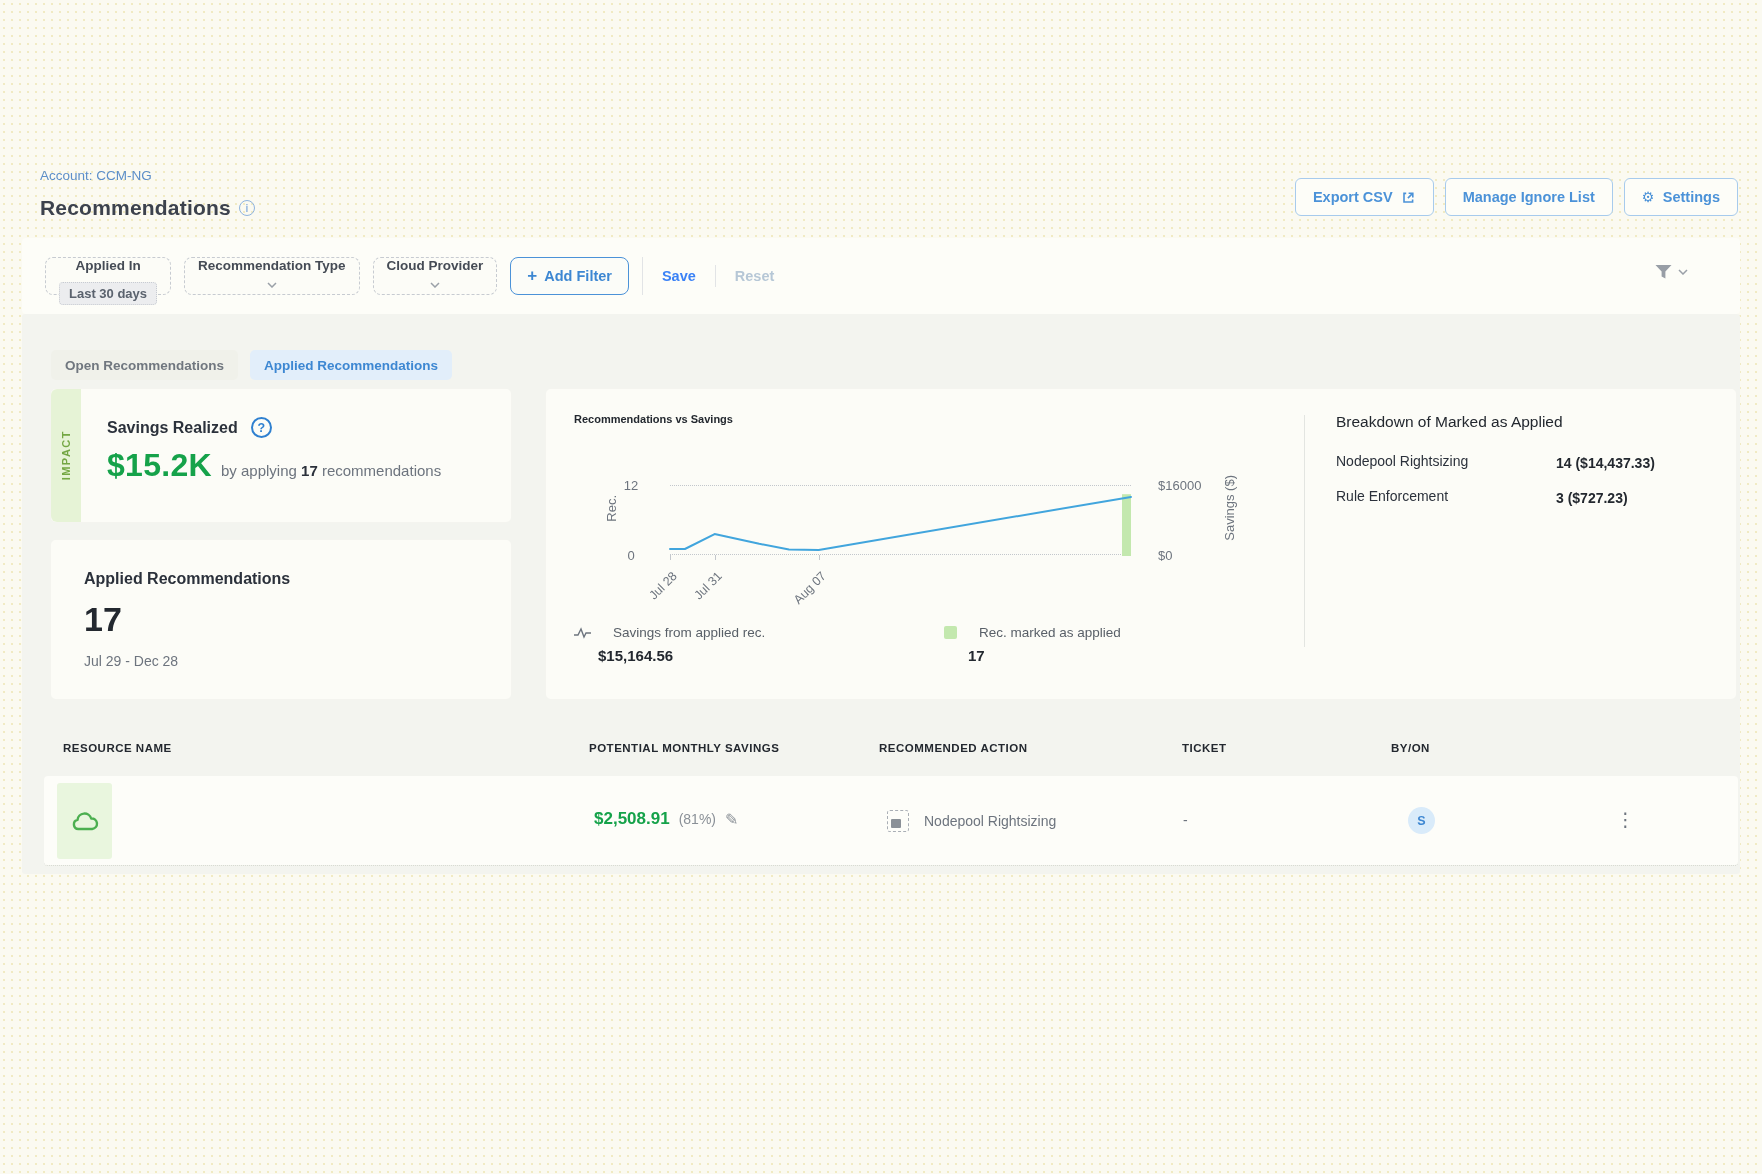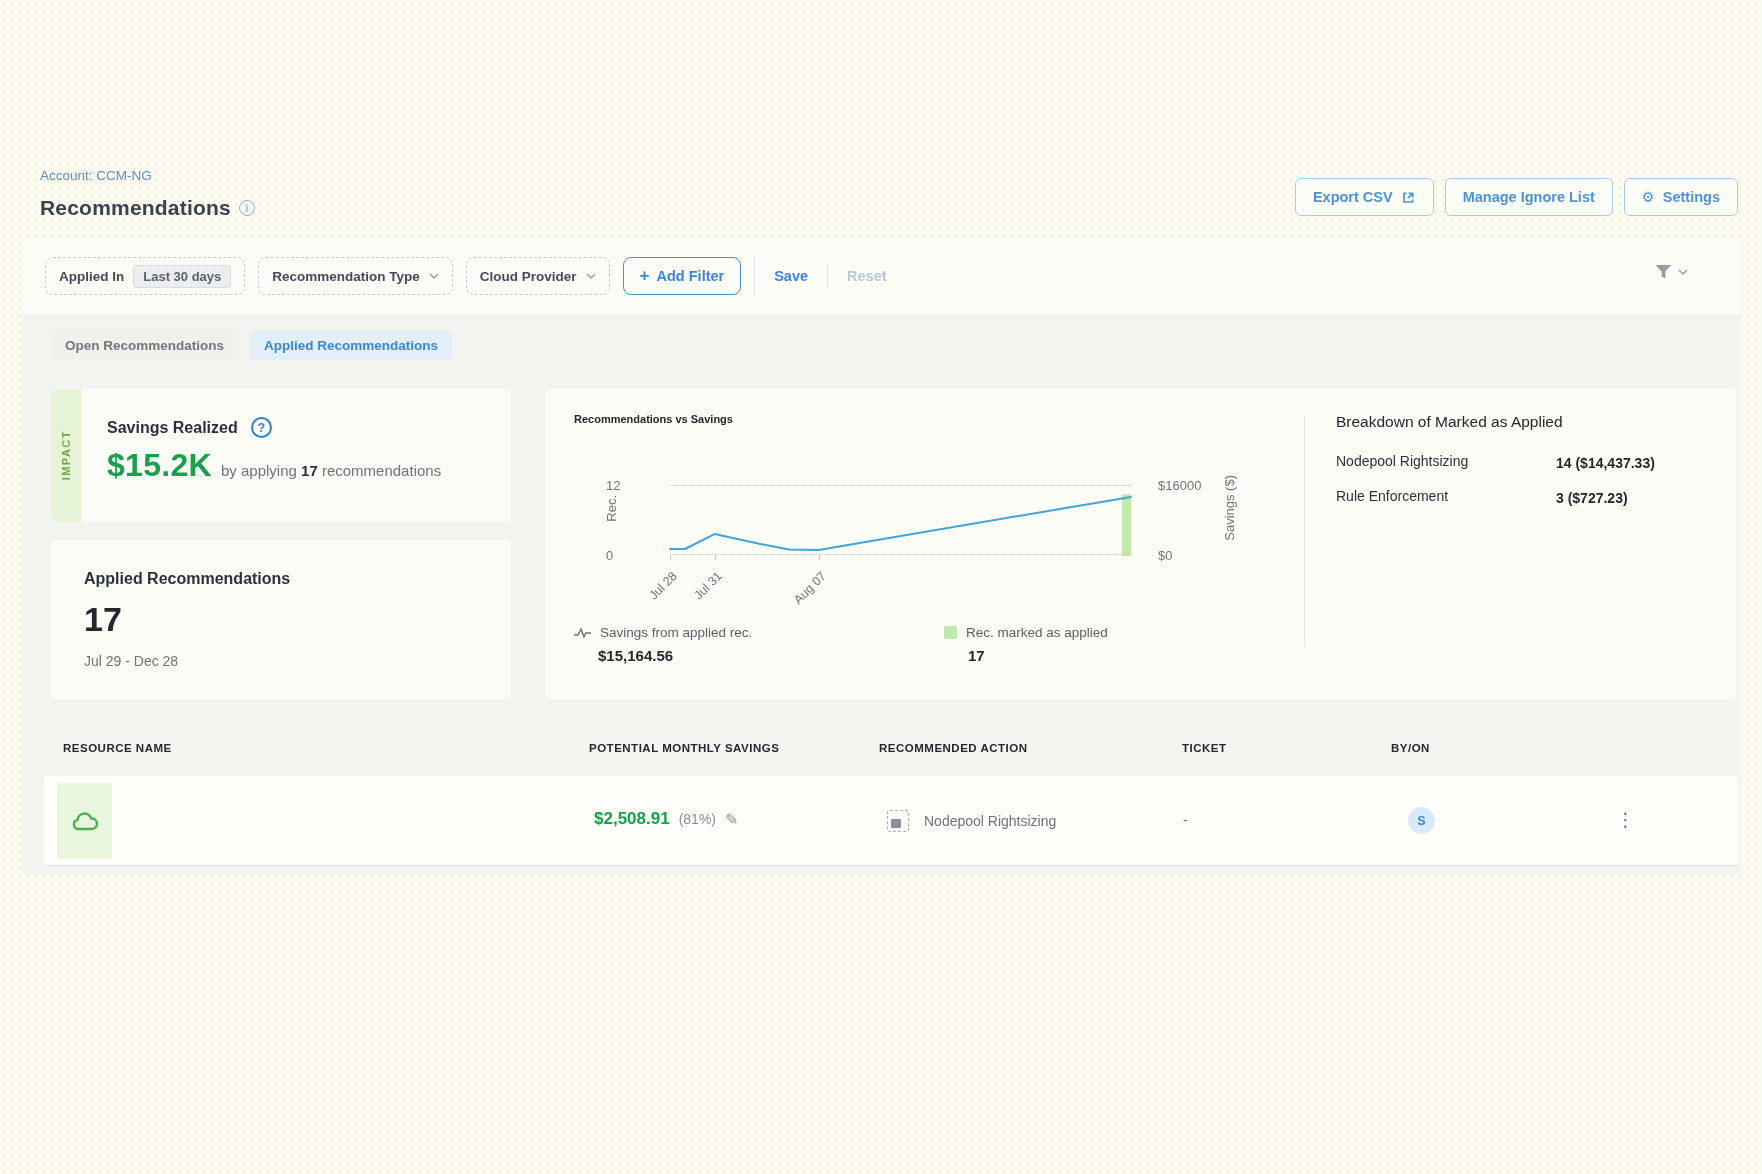--- a/index.html
+++ b/index.html
@@ -33,21 +33,21 @@
 
   
   .filter-strip {
     position:absolute; left:22px; top:238px; width:1718px; height:76px;
     background:#fdfdf8; border-radius:4px;
   }
   .filter-inner { position:absolute; left:23px; top:19px; display:flex; align-items:center; gap:13px; }
   .chip {
     display:flex; align-items:center; gap:9px; height:38px; padding:0 13px;
     border:1px dashed #c7cbd1; border-radius:8px; background:#fcfcf7;
-    font-size:13.5px; font-weight:600; color:#454b55; cursor:pointer; white-space:nowrap;
+    font-size:13.5px; font-weight:600; color:#454b55; cursor:pointer; white-space:nowrap;flex-direction:column;
   }
   .chip-value {
     background:#ecedef; border:1px dotted #c7cbd1; border-radius:4px;
     padding:3px 9px; color:#5a626d; font-weight:600; font-size:13px;
   }
   .add-filter {
     display:flex; align-items:center; gap:7px; height:38px; padding:0 16px;
     border:1.6px solid #4b92d8; border-radius:8px; background:#fbfcf8;
     color:#3d87d2; font-size:14.5px; font-weight:bold; font-family:inherit; cursor:pointer;
   }
@@ -57,21 +57,21 @@
   .save { color:#3b82f6; }
   .reset { color:#b6c7d6; }
   .vdiv-sm { width:1px; height:22px; background:#e2e4e6; }
   .funnel-wrap { position:absolute; right:52px; top:26px; display:flex; align-items:center; gap:5px; cursor:pointer; }
 
   
   .content {
     position:absolute; left:22px; top:314px; width:1718px; height:560px;
     background:#f3f4ef; border-radius:3px;
   }
-  .tabs { position:absolute; left:29px; top:16px; display:flex; gap:12px; }
+  .tabs { position:absolute; left:29px; top:36px; display:flex; gap:12px; }
   .tab {
     height:30px; display:flex; align-items:center; padding:0 14px; border-radius:5px;
     font-size:13.5px; font-weight:bold; border:none; font-family:inherit; cursor:pointer;
   }
   .tab-open { color:#70777f; background:#f0f1ea; }
   .tab-applied { color:#3d87d2; background:#e2eefa; }
 
   .card { position:absolute; background:#fcfcf7; border-radius:6px; border:1px solid rgba(0,0,0,.03); }
   .impact-card { left:28px; top:74px; width:462px; height:135px; }
   .impact-ribbon {
@@ -101,35 +101,35 @@
 
   
   .chart-panel { left:523px; top:74px; width:1192px; height:312px; }
   .chart-title { position:absolute; left:28px; top:24px; font-size:11px; font-weight:bold; color:#23282f; }
   .plot {
     position:absolute; left:124px; top:96px; width:461px; height:70px;
     border-top:1px dotted #c3c7cc; border-bottom:1px dotted #c3c7cc;
   }
   .plot svg { position:absolute; left:0; top:0; overflow:visible; }
   .ytick { position:absolute; width:50px; font-size:13px; color:#6d747e; }
-  .ytick-l { left:60px; text-align:left; transform:translateY(-50%); }
+  .ytick-l { left:60px; text-align:center; transform:translateY(-50%); }
   .ytick-r { left:612px; text-align:left; transform:translateY(-50%); }
   .axis-name {
     position:absolute; font-size:13px; color:#6d747e;
     writing-mode:vertical-rl; transform:rotate(180deg);
   }
   .xlabels { position:absolute; left:124px; top:166px; width:461px; height:60px; }
   .x-tick-label {
     position:absolute; top:14px; width:70px; margin-left:-70px; text-align:right;
     font-size:12.5px; color:#6d747e; white-space:nowrap;
     transform:rotate(-45deg); transform-origin:100% 0;
   }
   .x-tick-mark { position:absolute; top:0; width:1px; height:5px; background:#c3c7cc; }
   .legend-item { position:absolute; top:236px; }
-  .legend-row { display:flex; align-items:center; gap:9px; font-size:13.5px; color:#596068; }
+  .legend-row { display:flex; align-items:center; gap:22px; font-size:13.5px; color:#596068; }
   .legend-val { margin:7px 0 0 24px; font-size:15px; font-weight:bold; color:#23282f; }
   .legend-swatch { width:13px; height:13px; border-radius:2px; }
   .panel-divider { position:absolute; left:758px; top:26px; width:1px; height:232px; background:#e3e5e1; }
   .breakdown { position:absolute; left:790px; top:24px; width:350px; }
   .breakdown-title { font-size:15.5px; font-weight:normal; color:#23282f; }
   .breakdown-rows { margin-top:22px; display:flex; flex-direction:column; gap:14px; }
   .breakdown-row { display:flex; font-size:14px; }
   .breakdown-label { width:220px; color:#2b313b; }
   .breakdown-value { width:104px; color:#23282f; font-weight:600; line-height:1.5; }
 

